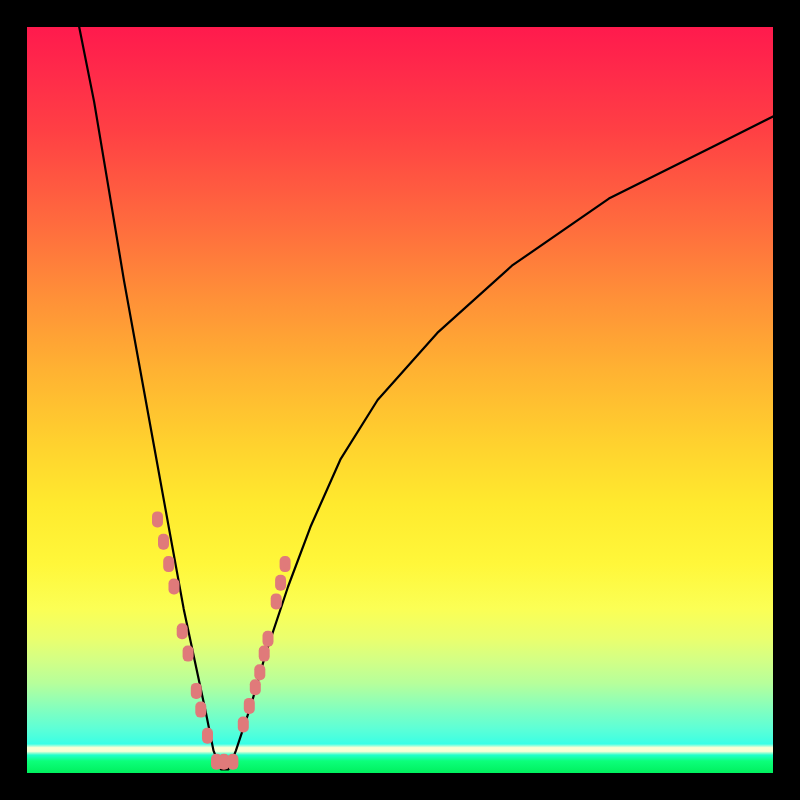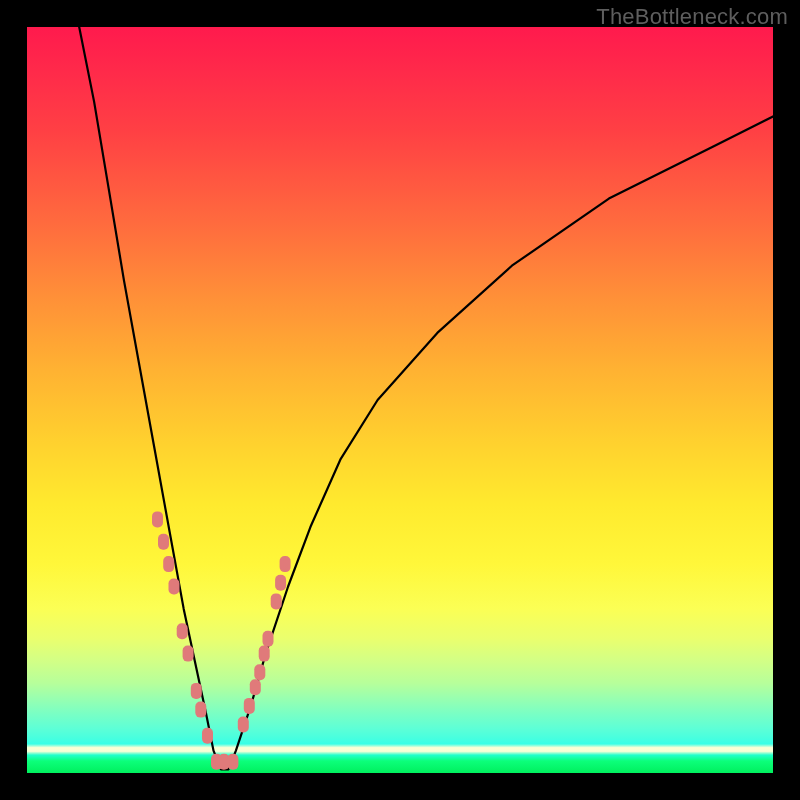--- a/index.html
+++ b/index.html
@@ -100,14 +100,13 @@
           <rect x="222.8" y="652.2" width="11" height="16" rx="5" ry="5" fill="#e07a7a" stroke="#c96a6a" stroke-width="0"></rect>
           <rect x="227.3" y="637.3" width="11" height="16" rx="5" ry="5" fill="#e07a7a" stroke="#c96a6a" stroke-width="0"></rect>
           <rect x="231.7" y="618.6" width="11" height="16" rx="5" ry="5" fill="#e07a7a" stroke="#c96a6a" stroke-width="0"></rect>
           <rect x="235.5" y="603.7" width="11" height="16" rx="5" ry="5" fill="#e07a7a" stroke="#c96a6a" stroke-width="0"></rect>
           <rect x="243.7" y="566.4" width="11" height="16" rx="5" ry="5" fill="#e07a7a" stroke="#c96a6a" stroke-width="0"></rect>
           <rect x="248.1" y="547.8" width="11" height="16" rx="5" ry="5" fill="#e07a7a" stroke="#c96a6a" stroke-width="0"></rect>
           <rect x="252.6" y="529.1" width="11" height="16" rx="5" ry="5" fill="#e07a7a" stroke="#c96a6a" stroke-width="0"></rect>
         </g>
     </svg>
   </div>
-  <div class="watermark">TheBottleneck.com</div>
 </div>
 
 </body></html>

